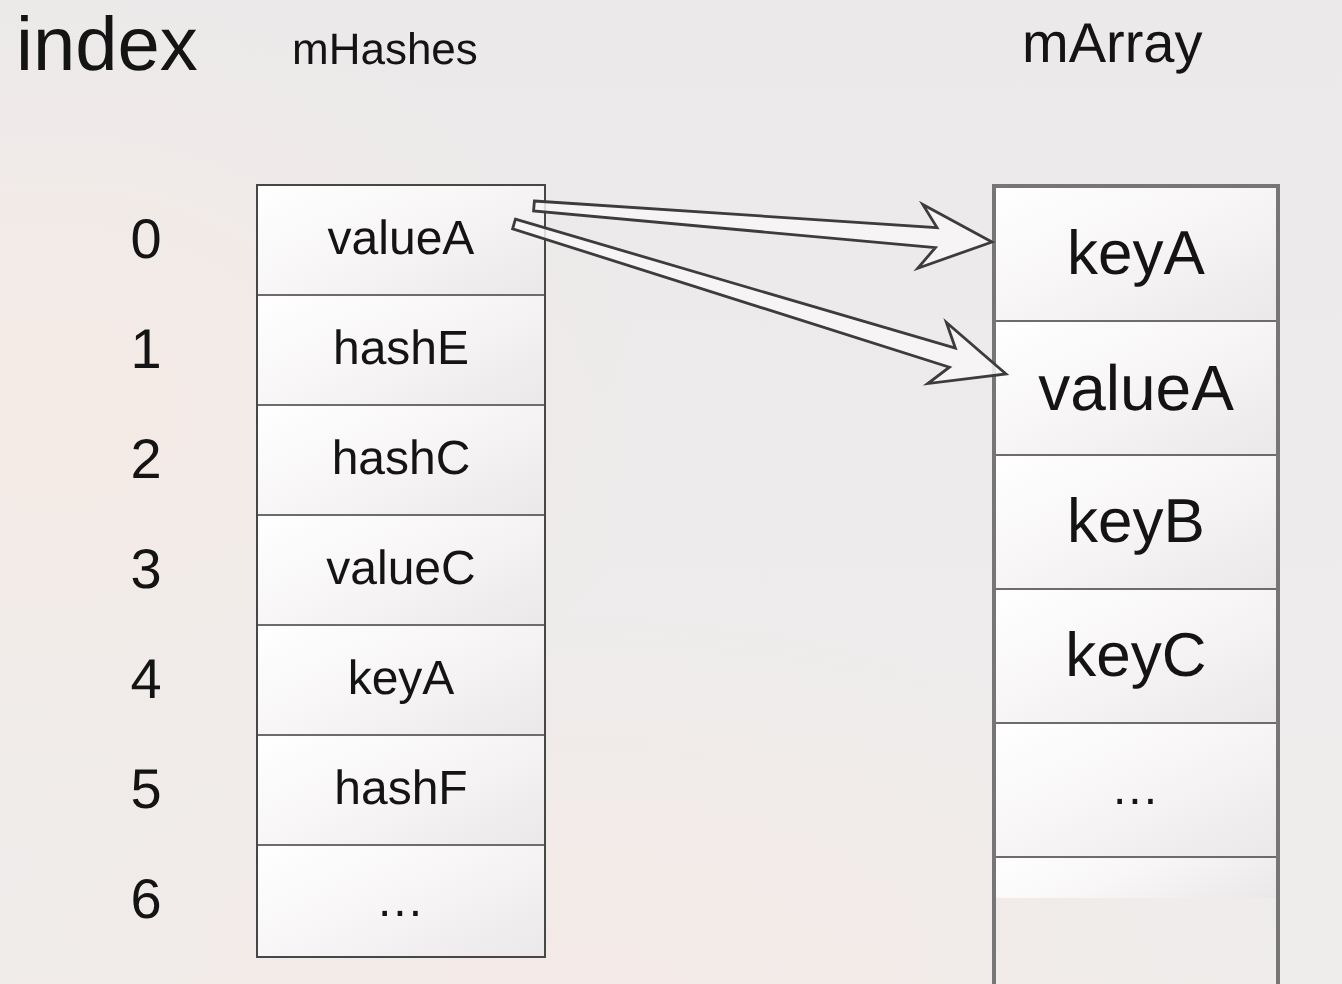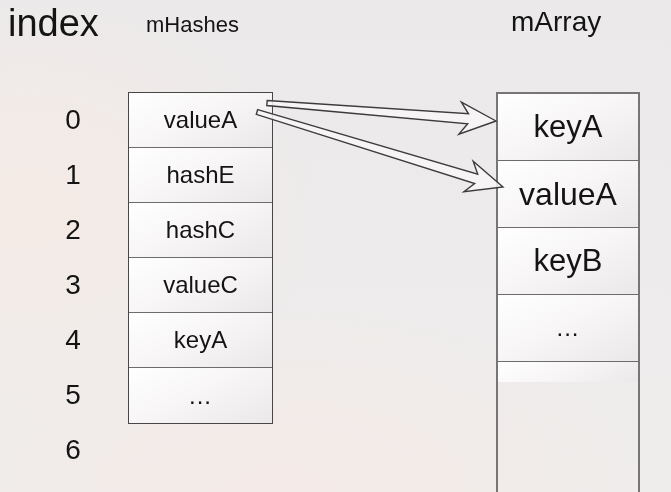--- a/index.html
+++ b/index.html
@@ -61,27 +61,29 @@
     <div class="idx-cell">5</div>
     <div class="idx-cell">6</div>
   </div>
 
   <div class="tbl tbl-left">
     <div class="cell">valueA</div>
     <div class="cell">hashE</div>
     <div class="cell">hashC</div>
     <div class="cell">valueC</div>
     <div class="cell">keyA</div>
+    <div class="cell">hashF</div>
     <div class="cell dots">...</div>
   </div>
 
   <div class="tbl tbl-right">
     <div class="cell key">keyA</div>
     <div class="cell val">valueA</div>
     <div class="cell key">keyB</div>
+    <div class="cell key">keyC</div>
     <div class="cell dots">...</div>
     <div class="cell partial"></div>
   </div>
 
   <svg class="arrow-layer" width="671" height="492" viewBox="0 0 671 492">
     <polygon points="267.2,100.5 468.5,113.8 461.4,102.2 496,121 458.9,134.1 467.7,123.8 266.8,105.5" fill="rgba(248,246,246,0.85)" stroke="#3c3c3c" stroke-width="1.4" stroke-linejoin="miter"></polygon>
     <polygon points="257.7,109.6 477.7,174.1 473.2,161.2 503,187 463.9,191.8 474.7,183.6 256.3,114.4" fill="rgba(248,246,246,0.85)" stroke="#3c3c3c" stroke-width="1.4" stroke-linejoin="miter"></polygon>
   </svg>
 
 </div>

